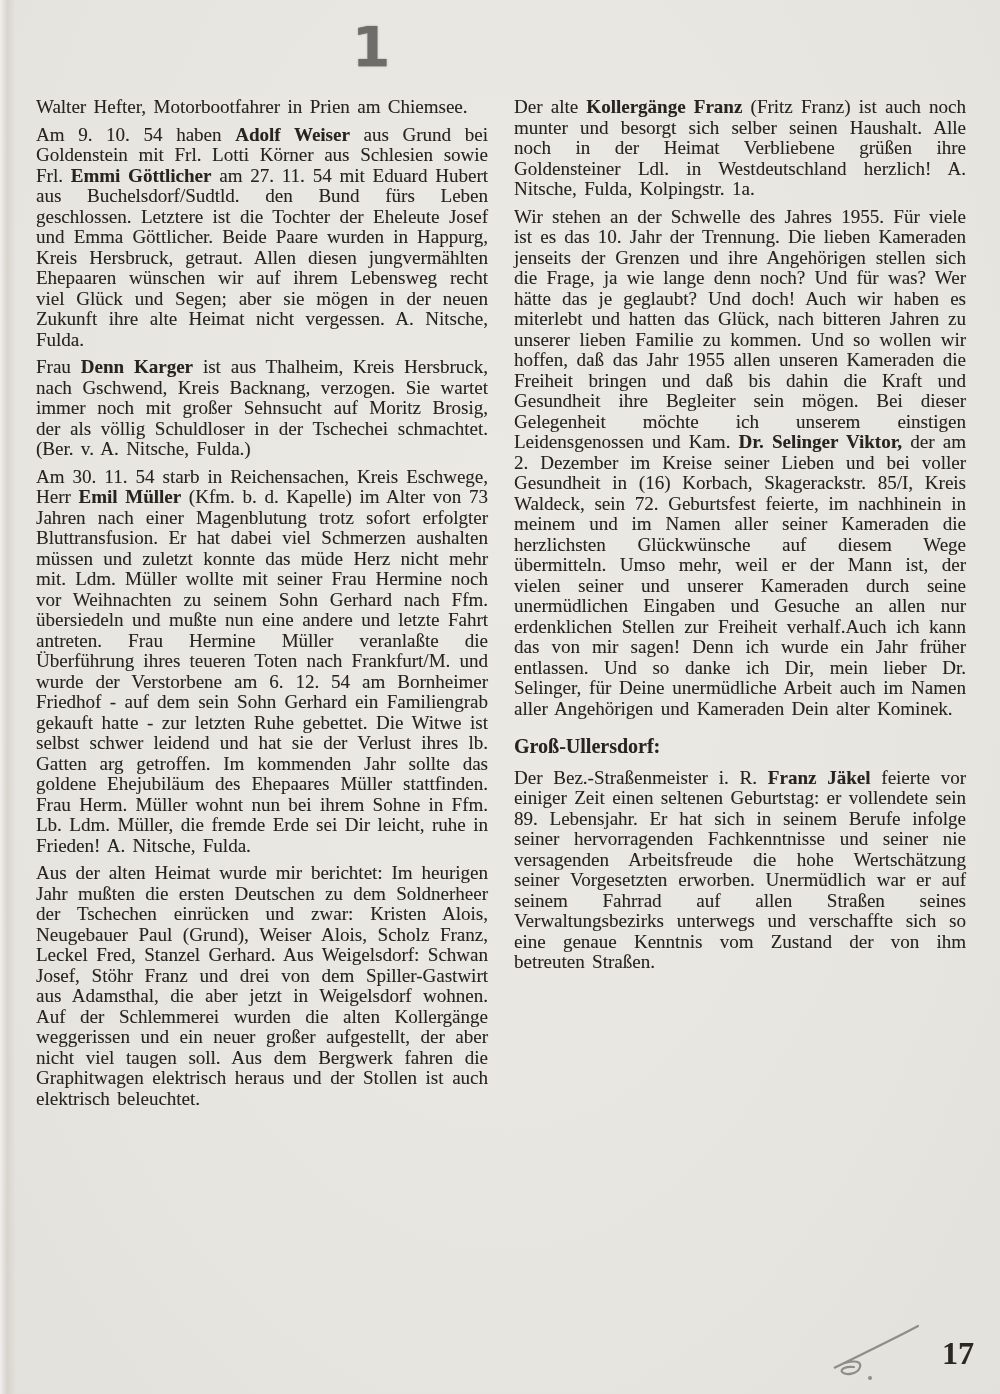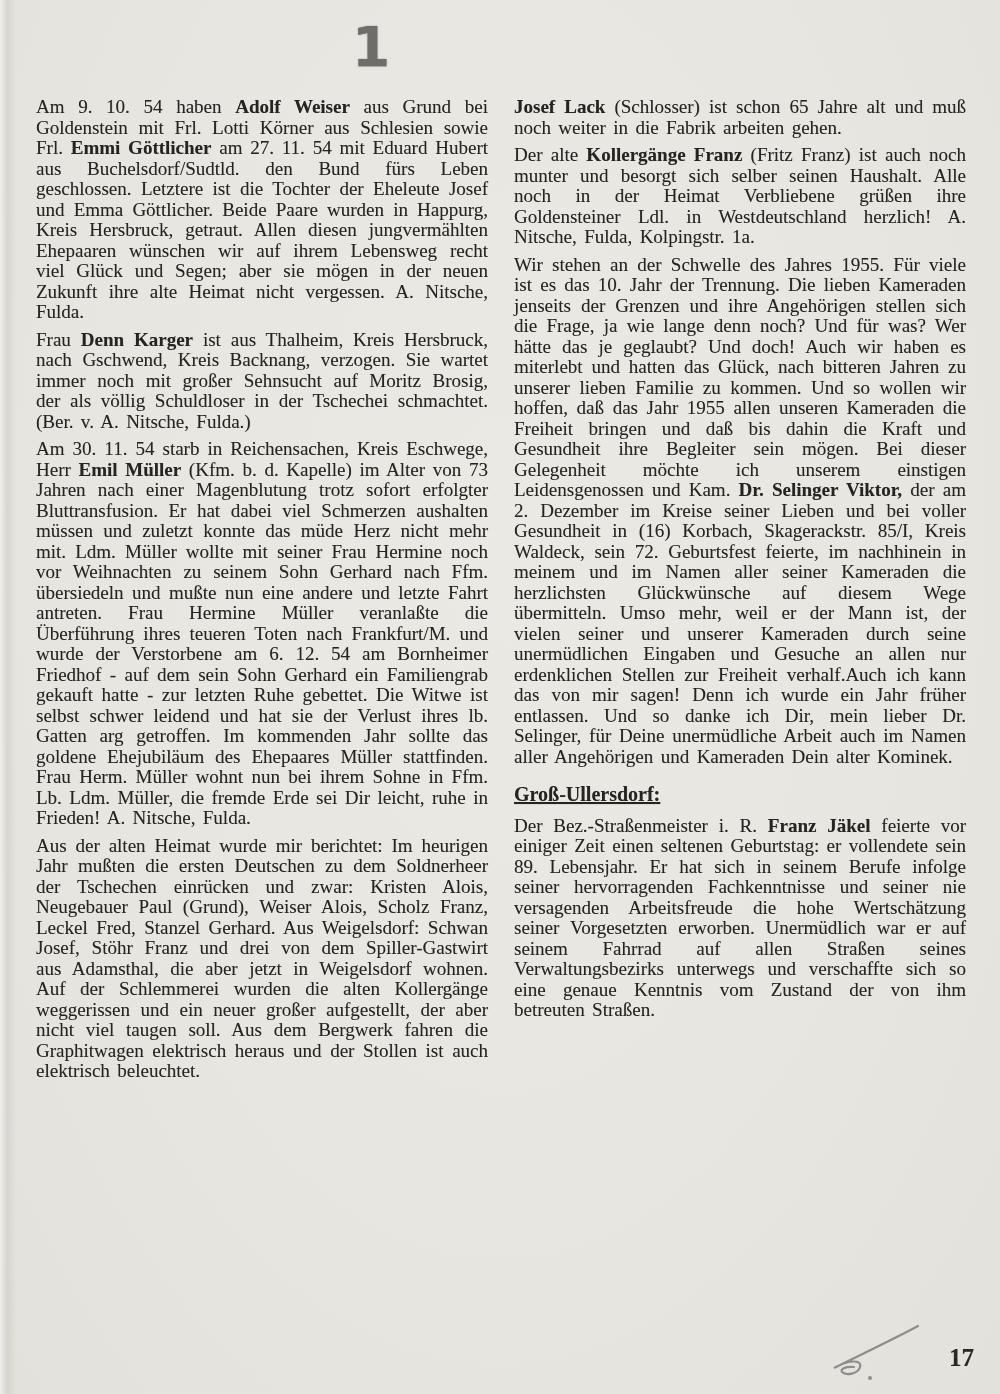--- a/index.html
+++ b/index.html
@@ -63,27 +63,26 @@
     text-shadow: 0.3px 0.3px 0 rgba(38,35,32,0.25);
   }
   .col p b {
     font-weight: 700;
   }
   .col p.section-heading {
     margin-top: 17px;
     margin-bottom: 11px;
     text-align: left;
     font-size: 20px;
-    text-decoration: underline;
   }
   .page-number {
     position: absolute;
     right: 26px;
     bottom: 22px;
-    font-size: 25px;
+    font-size: 32px;
     font-weight: 700;
     color: #2a2724;
     text-shadow: 0.3px 0.3px 0 rgba(38,35,32,0.3);
   }
   .pencil-mark {
     position: absolute;
     left: 818px;
     top: 1322px;
     pointer-events: none;
   }
@@ -92,27 +91,27 @@
 <body>
 
 <div class="page">
 
   <div class="stamp">
     <span class="issue">1</span>
   </div>
 
   <div class="columns">
     <div class="col">
+      <p><span>Walter Hefter, Motorbootfahrer in Prien am Chiemsee.</span></p>
       <p><span>Am 9. 10. 54 haben </span><b>Adolf Weiser</b><span> aus Grund bei Goldenstein mit Frl. Lotti Körner aus Schlesien sowie Frl. </span><b>Emmi Göttlicher</b><span> am 27. 11. 54 mit Eduard Hubert aus Buchelsdorf/Sudtld. den Bund fürs Leben geschlossen. Letztere ist die Tochter der Eheleute Josef und Emma Göttlicher. Beide Paare wurden in Happurg, Kreis Hersbruck, getraut. Allen diesen jungvermählten Ehepaaren wünschen wir auf ihrem Lebensweg recht viel Glück und Segen; aber sie mögen in der neuen Zukunft ihre alte Heimat nicht vergessen. A. Nitsche, Fulda.</span></p>
       <p><span>Frau </span><b>Denn Karger</b><span> ist aus Thalheim, Kreis Hersbruck, nach Gschwend, Kreis Backnang, verzogen. Sie wartet immer noch mit großer Sehnsucht auf Moritz Brosig, der als völlig Schuldloser in der Tschechei schmachtet. (Ber. v. A. Nitsche, Fulda.)</span></p>
       <p><span>Am 30. 11. 54 starb in Reichensachen, Kreis Eschwege, Herr </span><b>Emil Müller</b><span> (Kfm. b. d. Kapelle) im Alter von 73 Jahren nach einer Magenblutung trotz sofort erfolgter Bluttransfusion. Er hat dabei viel Schmerzen aushalten müssen und zuletzt konnte das müde Herz nicht mehr mit. Ldm. Müller wollte mit seiner Frau Hermine noch vor Weihnachten zu seinem Sohn Gerhard nach Ffm. übersiedeln und mußte nun eine andere und letzte Fahrt antreten. Frau Hermine Müller veranlaßte die Überführung ihres teueren Toten nach Frankfurt/M. und wurde der Verstorbene am 6. 12. 54 am Bornheimer Friedhof - auf dem sein Sohn Gerhard ein Familiengrab gekauft hatte - zur letzten Ruhe gebettet. Die Witwe ist selbst schwer leidend und hat sie der Verlust ihres lb. Gatten arg getroffen. Im kommenden Jahr sollte das goldene Ehejubiläum des Ehepaares Müller stattfinden. Frau Herm. Müller wohnt nun bei ihrem Sohne in Ffm. Lb. Ldm. Müller, die fremde Erde sei Dir leicht, ruhe in Frieden! A. Nitsche, Fulda.</span></p>
       <p><span>Aus der alten Heimat wurde mir berichtet: Im heurigen Jahr mußten die ersten Deutschen zu dem Soldnerheer der Tschechen einrücken und zwar: Kristen Alois, Neugebauer Paul (Grund), Weiser Alois, Scholz Franz, Leckel Fred, Stanzel Gerhard. Aus Weigelsdorf: Schwan Josef, Stöhr Franz und drei von dem Spiller-Gastwirt aus Adamsthal, die aber jetzt in Weigelsdorf wohnen. Auf der Schlemmerei wurden die alten Kollergänge weggerissen und ein neuer großer aufgestellt, der aber nicht viel taugen soll. Aus dem Bergwerk fahren die Graphitwagen elektrisch heraus und der Stollen ist auch elektrisch beleuchtet.</span></p>
     </div>
     <div class="col">
-      <p><b>Josef Lack</b><span> (Schlosser) ist schon 65 Jahre alt und muß noch weiter in die Fabrik arbeiten gehen.</span></p>
       <p><span>Der alte </span><b>Kollergänge Franz</b><span> (Fritz Franz) ist auch noch munter und besorgt sich selber seinen Haushalt. Alle noch in der Heimat Verbliebene grüßen ihre Goldensteiner Ldl. in Westdeutschland herzlich! A. Nitsche, Fulda, Kolpingstr. 1a.</span></p>
       <p><span>Wir stehen an der Schwelle des Jahres 1955. Für viele ist es das 10. Jahr der Trennung. Die lieben Kameraden jenseits der Grenzen und ihre Angehörigen stellen sich die Frage, ja wie lange denn noch? Und für was? Wer hätte das je geglaubt? Und doch! Auch wir haben es miterlebt und hatten das Glück, nach bitteren Jahren zu unserer lieben Familie zu kommen. Und so wollen wir hoffen, daß das Jahr 1955 allen unseren Kameraden die Freiheit bringen und daß bis dahin die Kraft und Gesundheit ihre Begleiter sein mögen. Bei dieser Gelegenheit möchte ich unserem einstigen Leidensgenossen und Kam. </span><b>Dr. Selinger Viktor,</b><span> der am 2. Dezember im Kreise seiner Lieben und bei voller Gesundheit in (16) Korbach, Skagerackstr. 85/I, Kreis Waldeck, sein 72. Geburtsfest feierte, im nachhinein in meinem und im Namen aller seiner Kameraden die herzlichsten Glückwünsche auf diesem Wege übermitteln. Umso mehr, weil er der Mann ist, der vielen seiner und unserer Kameraden durch seine unermüdlichen Eingaben und Gesuche an allen nur erdenklichen Stellen zur Freiheit verhalf.Auch ich kann das von mir sagen! Denn ich wurde ein Jahr früher entlassen. Und so danke ich Dir, mein lieber Dr. Selinger, für Deine unermüdliche Arbeit auch im Namen aller Angehörigen und Kameraden Dein alter Kominek.</span></p>
       <p class="section-heading"><b>Groß-Ullersdorf:</b></p>
       <p><span>Der Bez.-Straßenmeister i. R. </span><b>Franz Jäkel</b><span> feierte vor einiger Zeit einen seltenen Geburtstag: er vollendete sein 89. Lebensjahr. Er hat sich in seinem Berufe infolge seiner hervorragenden Fachkenntnisse und seiner nie versagenden Arbeitsfreude die hohe Wertschätzung seiner Vorgesetzten erworben. Unermüdlich war er auf seinem Fahrrad auf allen Straßen seines Verwaltungsbezirks unterwegs und verschaffte sich so eine genaue Kenntnis vom Zustand der von ihm betreuten Straßen.</span></p>
     </div>
   </div>
 
   <svg class="pencil-mark" width="110" height="62" viewBox="0 0 110 62">
     <path d="M100,4 C78,16 40,34 16,46 C30,38 44,37 42,45 C40,52 28,54 24,50 C22,47 28,44 36,45" fill="none" stroke="#8f8d89" stroke-width="2.2" stroke-linecap="round"></path>
     <circle cx="52" cy="56" r="2" fill="#8f8d89"></circle>

